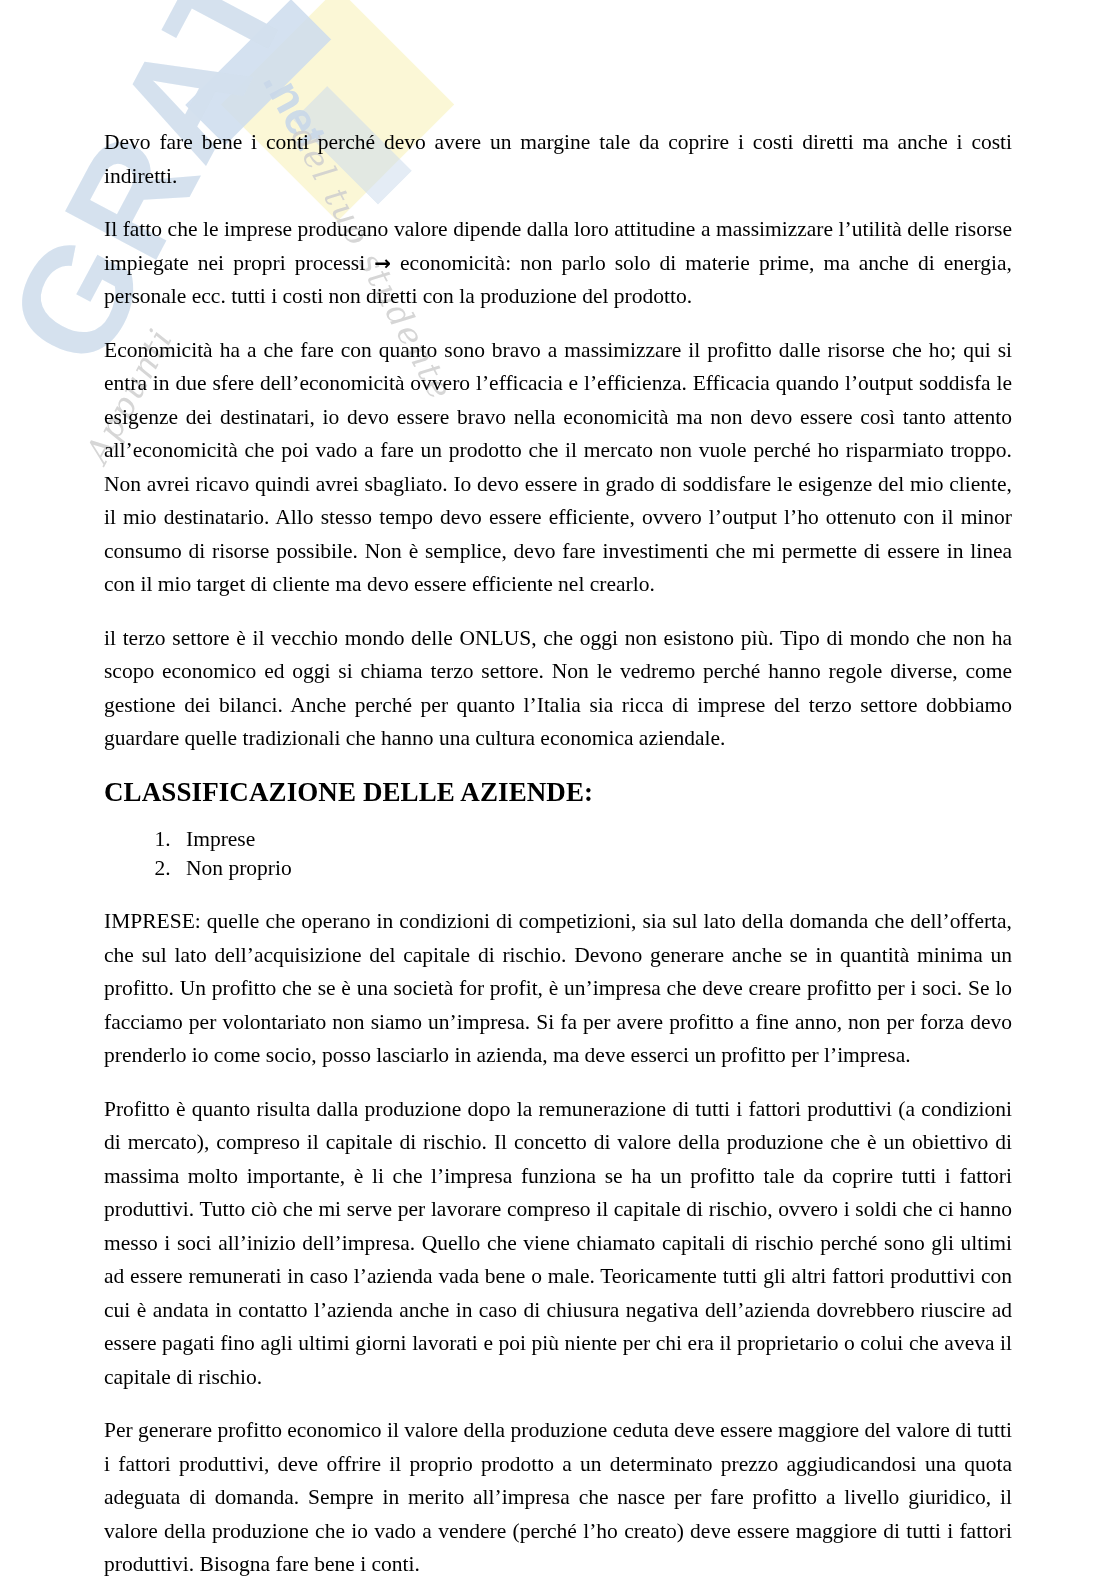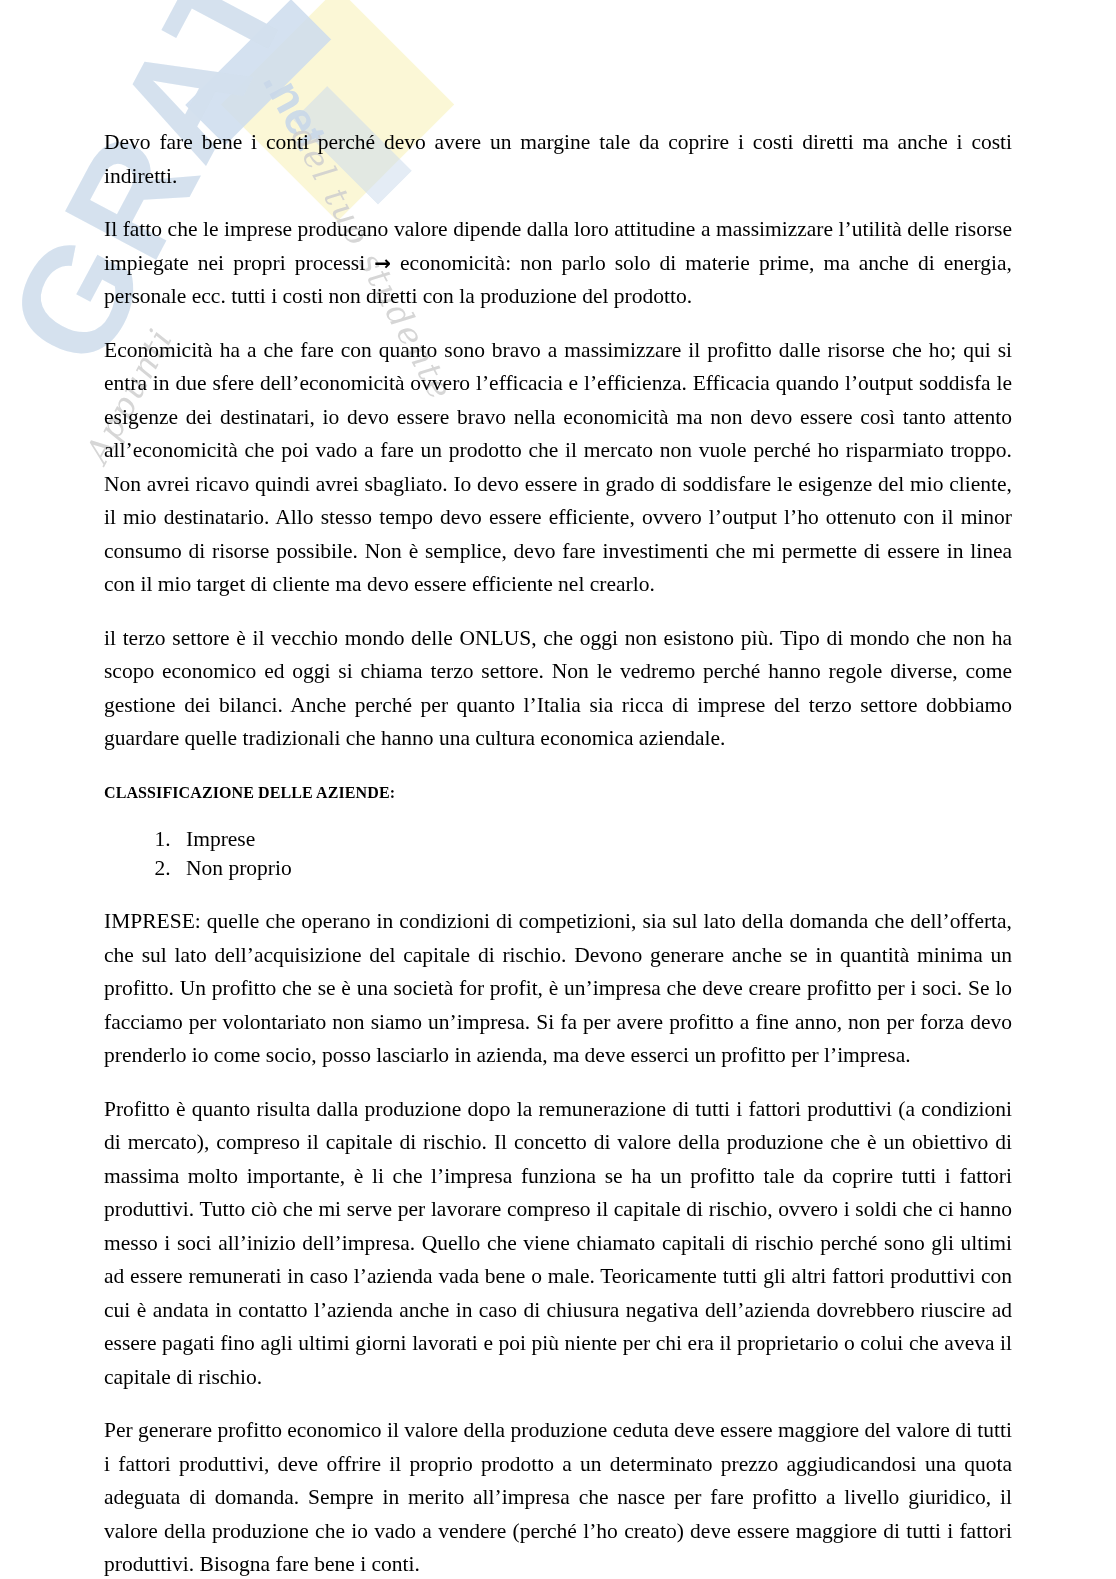--- a/index.html
+++ b/index.html
@@ -137,21 +137,21 @@
   }
   p.para:last-child { margin-bottom: 0; }
   .b { font-weight: 400; }
   .arrow {
     font-family: "DejaVu Sans", "Liberation Sans", sans-serif;
     font-weight: 700;
     font-size: 20px;
   }
   h2.heading {
     margin: 0 0 16px 0;
-    font-size: 16px;
+    font-size: 27px;
     line-height: 33.5px;
     font-weight: 700;
     letter-spacing: .1px;
   }
   ol.numlist {
     margin: 0 0 22px 0;
     padding-left: 72px;
     font-size: 21.5px;
     line-height: 29px;
   }

